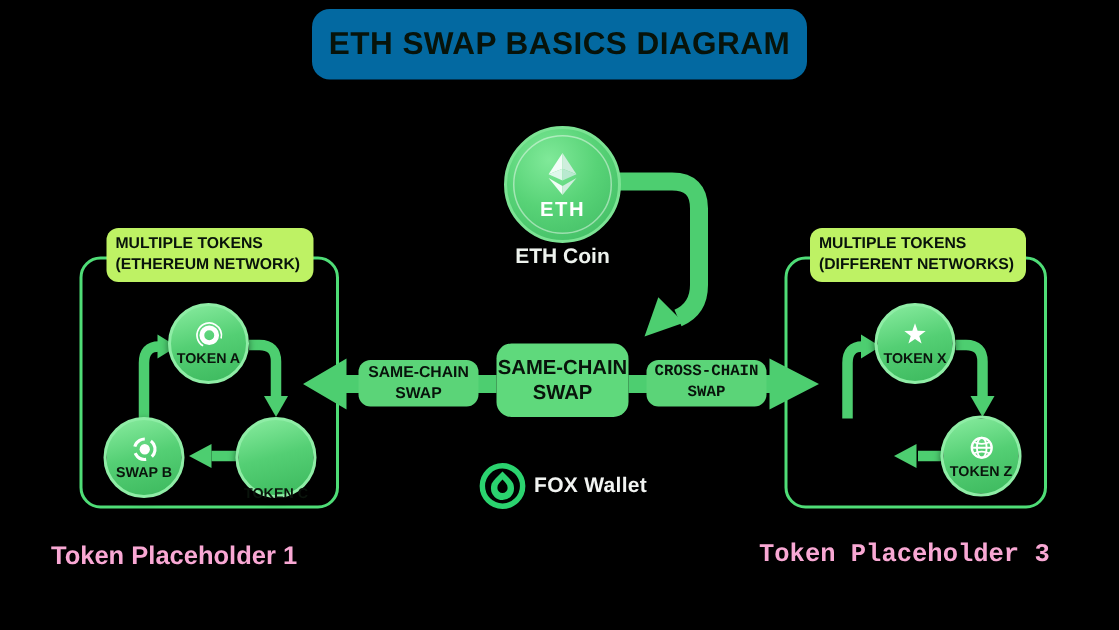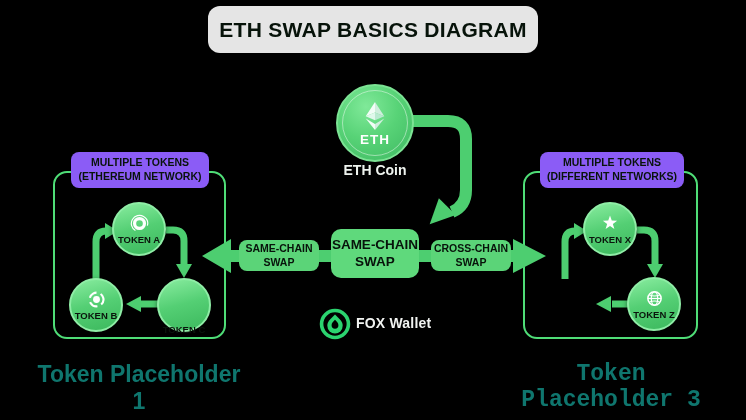--- a/index.html
+++ b/index.html
@@ -1,30 +1,30 @@
 <!DOCTYPE html>
 <html><head>
 <meta charset="utf-8">
 <style>
   html,body{margin:0;padding:0;background:#000;}
   .page{position:relative;width:746px;height:420px;background:#000;overflow:hidden;
         font-family:"Liberation Sans",sans-serif;}
   .abs{position:absolute;}
   .ml{white-space:pre-line;}
 
-  .title-banner{left:208px;top:6px;width:330px;height:47px;background:#e5e5e5;border-radius:12px;
+  .title-banner{left:208px;top:6px;width:330px;height:47px;background:#0369a1;border-radius:12px;
     display:flex;align-items:center;justify-content:center;font-size:21px;font-weight:800;
     color:#07130a;letter-spacing:.3px;}
 
   .group-box{border:2px solid #4fdd77;border-radius:14px;box-sizing:border-box;}
   .group-box.left{left:53px;top:171px;width:173px;height:168px;}
   .group-box.right{left:523px;top:171px;width:175px;height:168px;}
 
-  .group-header{background:#8b5cf6;border-radius:8px;color:#08130b;font-size:10.5px;font-weight:800;
-    text-align:center;line-height:1.32;padding:4px 6px;box-sizing:border-box;}
+  .group-header{background:#bef264;border-radius:8px;color:#08130b;font-size:10.5px;font-weight:800;
+    text-align:left;line-height:1.32;padding:4px 6px;box-sizing:border-box;}
   .group-header.left{left:71px;top:152px;width:138px;}
   .group-header.right{left:540px;top:152px;width:144px;}
 
   svg.arrows{left:0;top:0;}
 
   .token{width:54px;height:54px;border-radius:50%;box-sizing:border-box;
     background:linear-gradient(165deg,#80e798 8%,#54cf74 48%,#3eba5f 96%);
     border:2px solid #8feda6;display:flex;flex-direction:column;align-items:center;
     justify-content:center;gap:1px;box-shadow:0 2px 5px rgba(0,0,0,.5);}
   .token .tlabel{font-size:9.5px;font-weight:800;color:#0a140c;}
@@ -38,26 +38,26 @@
   .coin-ring{position:absolute;inset:4px;border:1.5px solid rgba(255,255,255,.45);border-radius:50%;}
   .eth-sym{font-size:13.5px;font-weight:800;color:#fff;letter-spacing:1px;margin-top:1px;z-index:1;}
   .eth-caption{left:315px;top:162px;width:120px;text-align:center;font-size:14px;font-weight:600;color:#eef3ee;}
 
   .center-box{left:331px;top:229px;width:88px;height:49px;background:#5fd97c;border-radius:10px;
     display:flex;align-items:center;justify-content:center;text-align:center;
     font-size:13.5px;font-weight:800;line-height:1.25;color:#08130b;}
   .arrow-label{top:240px;width:80px;height:31px;background:#5bd478;border-radius:8px;
     display:flex;align-items:center;justify-content:center;text-align:center;
     font-size:10.5px;font-weight:800;line-height:1.25;color:#08130b;}
-  .arrow-label.left{left:239px;} .arrow-label.right{left:431px;}
+  .arrow-label.left{left:239px;} .arrow-label.right{left:431px;font-family:Liberation Mono, monospace;}
 
   .brand-icon{left:319px;top:308px;}
   .brand-name{left:356px;top:315px;font-size:14px;font-weight:600;color:#f2f4f2;letter-spacing:.2px;}
 
-  .caption{top:361px;width:210px;text-align:center;font-size:23px;font-weight:700;color:#0f766e;}
+  .caption{top:361px;width:210px;text-align:left;font-size:17px;font-weight:700;color:#f9a8d4;}
   .cap-1{left:34px;} .cap-2{left:268px;} .cap-3{left:506px;font-family:Liberation Mono, monospace;}
 </style>
 </head>
 <body>
 
 <div class="page">
 
   <div class="abs group-box left"></div>
   <div class="abs group-box right"></div>
 
@@ -132,21 +132,21 @@
       <circle cx="10" cy="10" r="5.2" fill="none" stroke="#fff" stroke-width="3.4"></circle>
       <circle cx="10" cy="10" r="8.6" fill="none" stroke="#fff" stroke-width="1.2" stroke-dasharray="38 16" transform="rotate(120 10 10)"></circle>
     </svg>
     <span class="tlabel">TOKEN A</span>
   </div>
   <div class="abs token tok-b">
     <svg width="19" height="19" viewBox="0 0 20 20">
       <circle cx="10" cy="10" r="3.6" fill="#fff"></circle>
       <circle cx="10" cy="10" r="7.2" fill="none" stroke="#fff" stroke-width="2.2" stroke-dasharray="9.5 4.5" transform="rotate(-30 10 10)"></circle>
     </svg>
-    <span class="tlabel">TOKEN B</span>
+    <span class="tlabel">SWAP B</span>
   </div>
   <div class="abs token tok-c">
     <svg width="19" height="19" viewBox="0 0 20 20">
       <circle cx="10" cy="10" r="6.4" fill="none" stroke="#fff" stroke-width="3" stroke-dasharray="10 3.4" transform="rotate(25 10 10)"></circle>
     </svg>
     <span class="tlabel">TOKEN C</span>
   </div>
 
   <div class="abs token tok-x">
     <svg width="20" height="20" viewBox="0 0 20 20">

